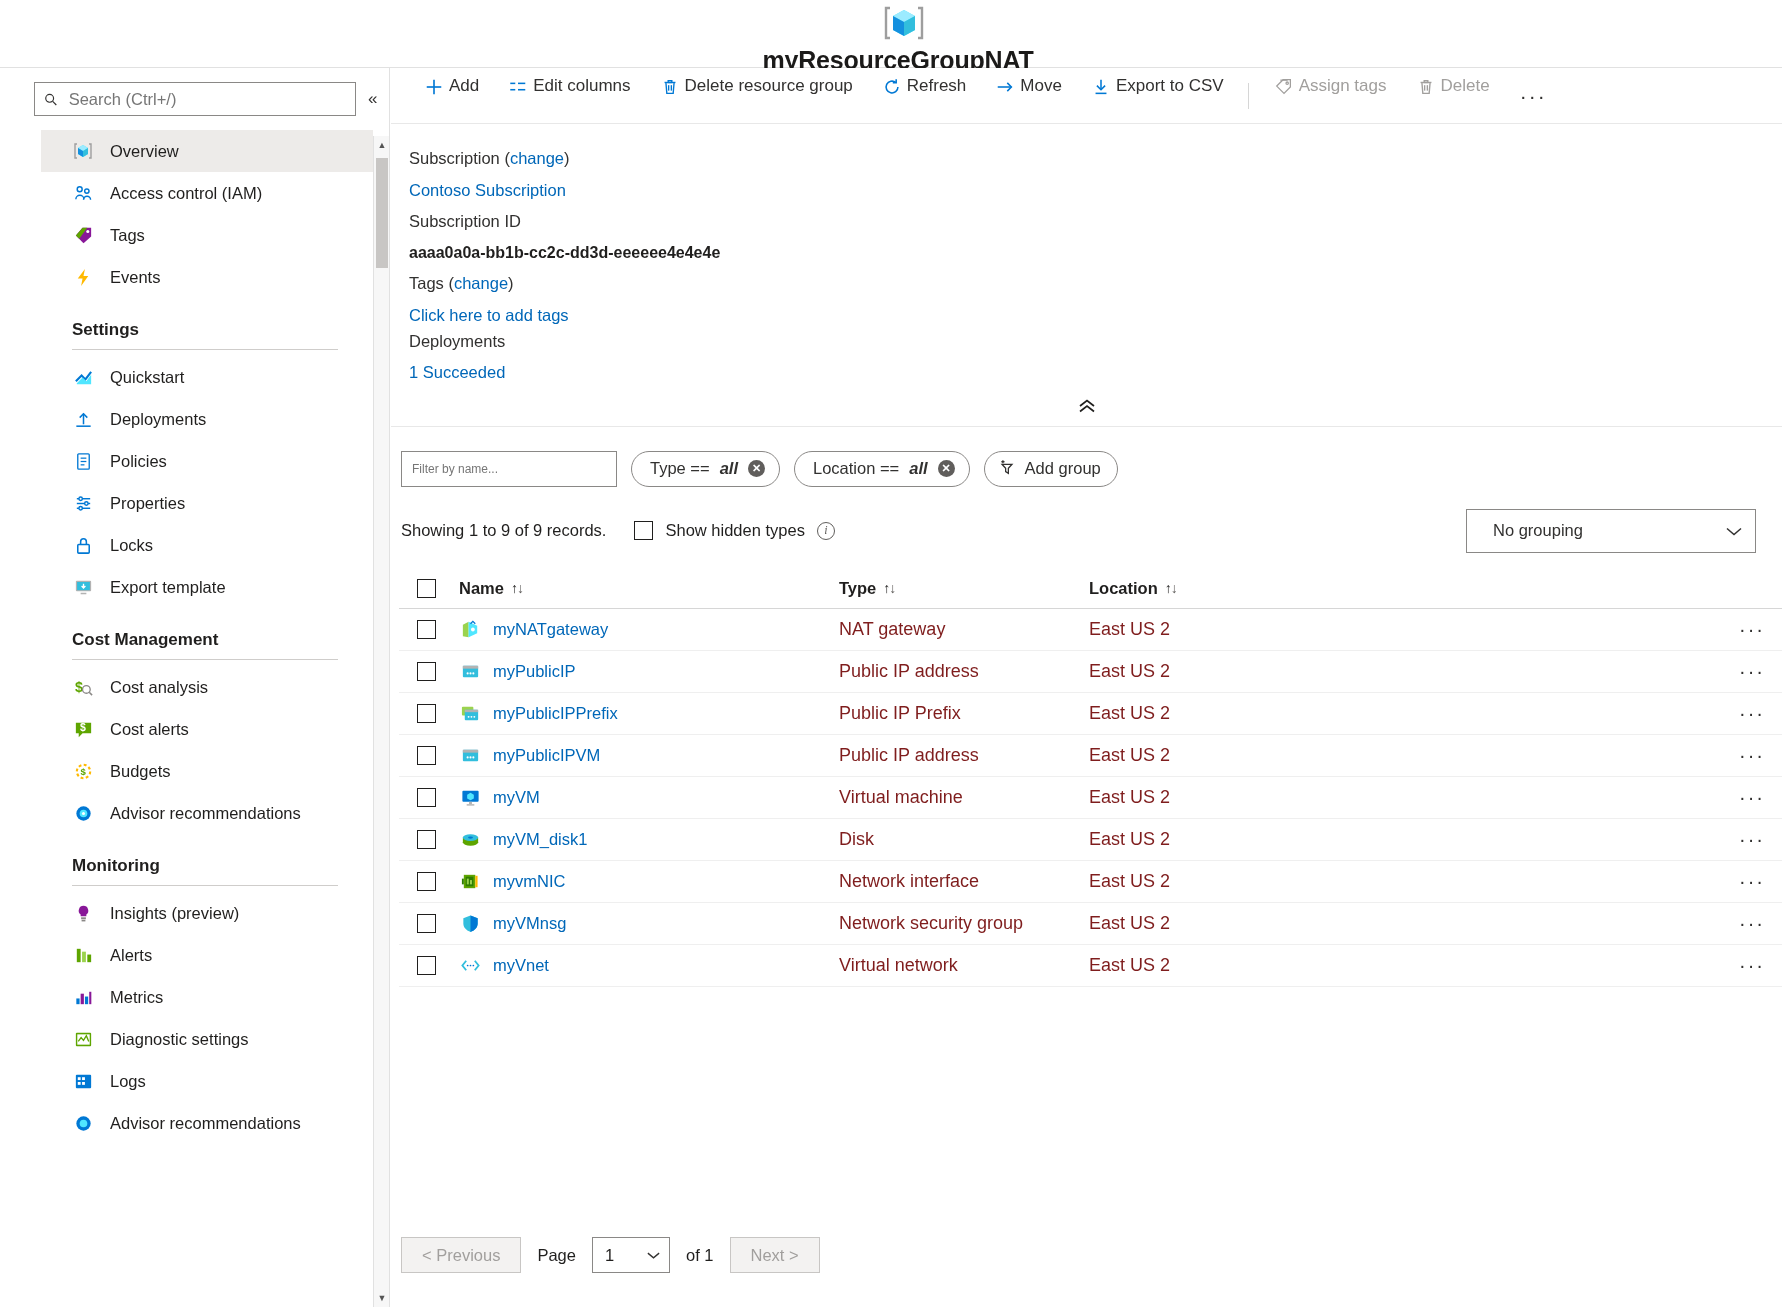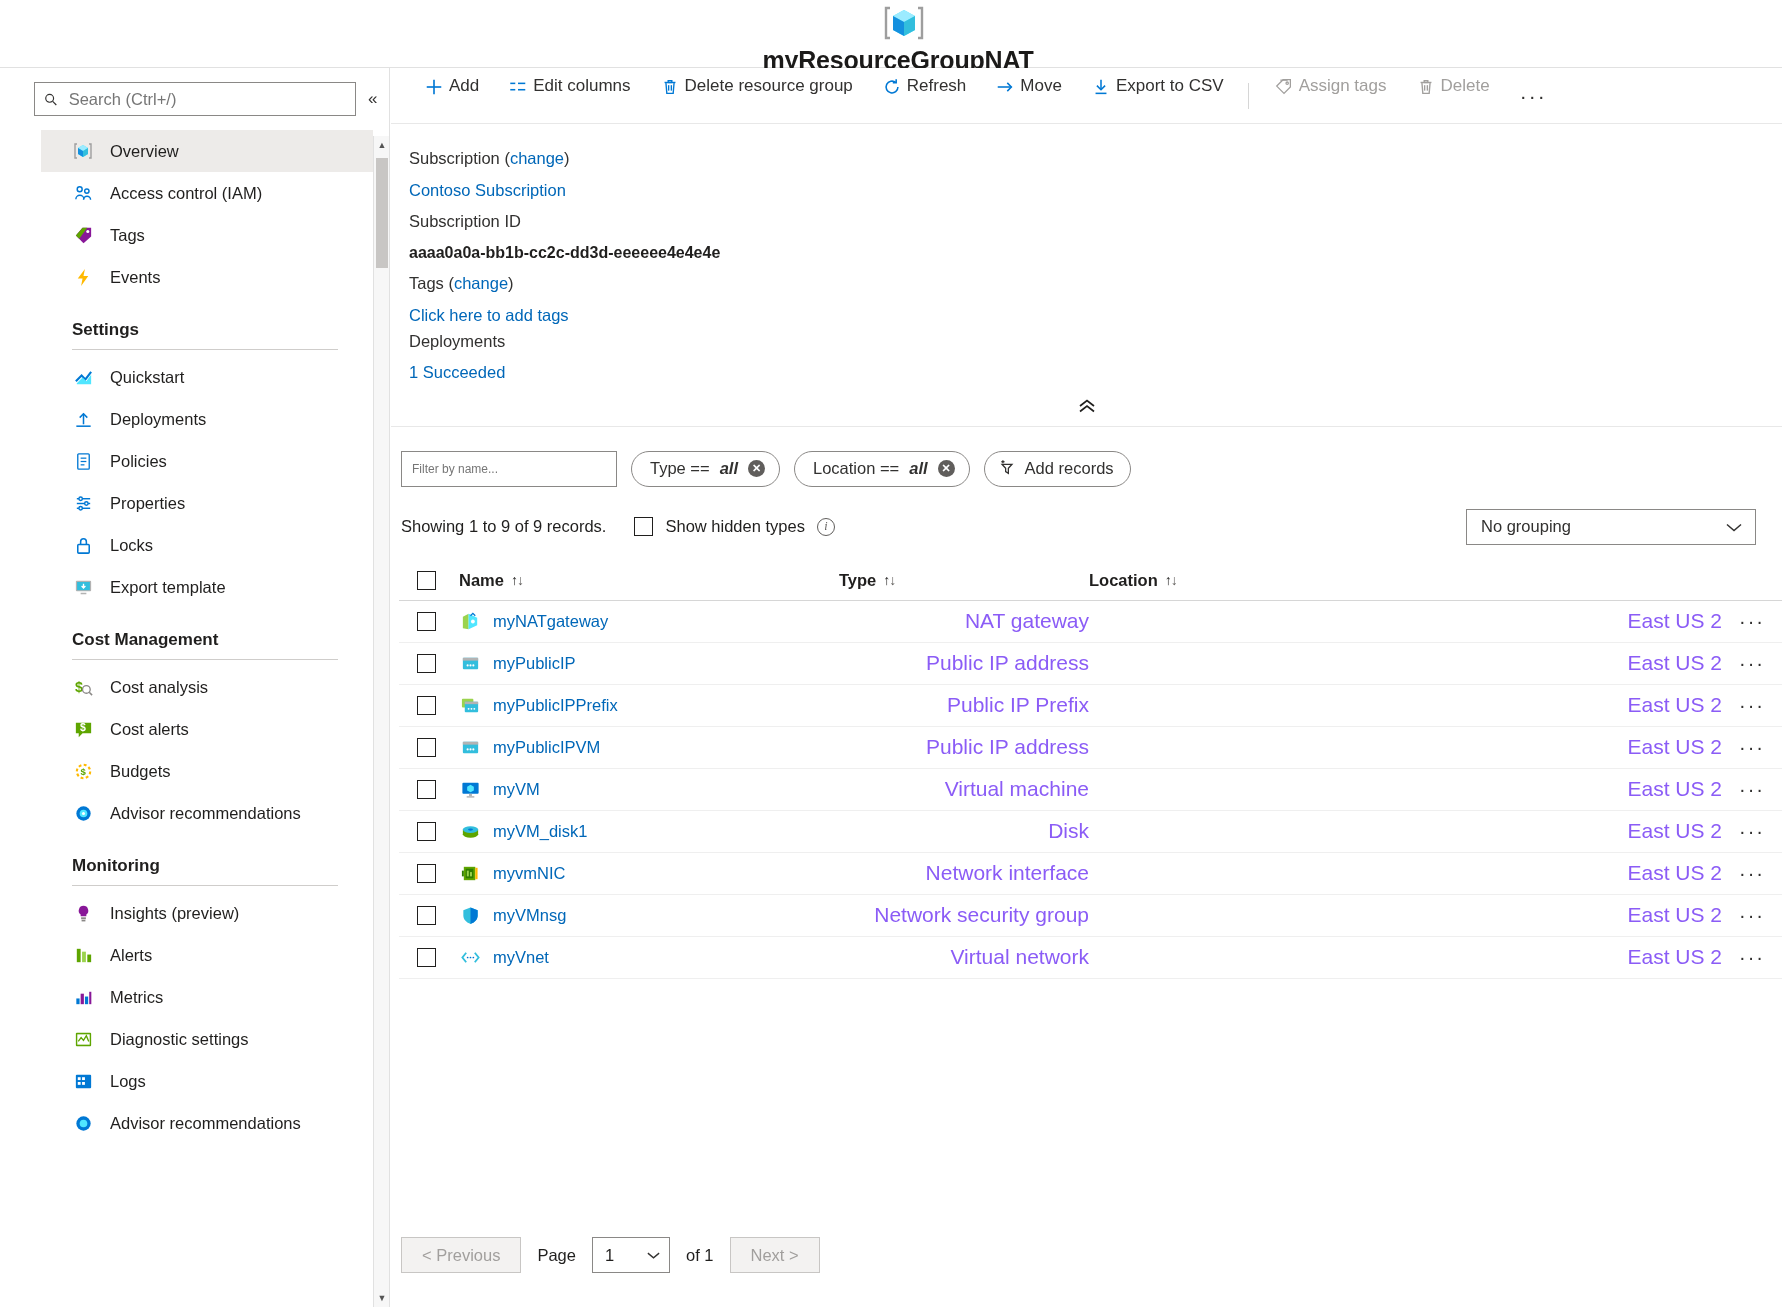--- a/index.html
+++ b/index.html
@@ -115,40 +115,40 @@
   .chk {
     width: 19px; height: 19px; border: 1.6px solid #201f1e; background:#fff; cursor:pointer; flex:0 0 19px;
   }
   .show-hidden { display:flex; align-items:center; gap: 12px; margin-left: 28px; font-size: 16.5px; color:#201f1e; }
   .info-i {
     width: 18px; height: 18px; border-radius:50%; border:1.3px solid #605e5c; color:#605e5c;
     font-size: 12px; display:flex; align-items:center; justify-content:center; font-style: italic;
     font-family: "Liberation Serif", serif; cursor:pointer;
   }
   .grouping {
-    margin-left: auto; margin-right: 26px; width: 290px; height: 36px; border:1px solid #8a8886;
-    display:flex; align-items:center; justify-content:space-between; padding: 0 12px 0 14px;
+    margin-left: auto; margin-right: 26px; width: 290px; height: 44px; border:1px solid #8a8886;
+    display:flex; align-items:center; justify-content:space-between; padding: 0 12px 0 26px;
     font-size: 16.5px; color:#323130; cursor:pointer; background:#fff;
   }
 
   
   .table { margin-top: 16px; }
   .trow { display:flex; align-items:center; height: 42px; border-bottom: 1px solid #efefef; }
   .thead { height: 40px; border-bottom: 1px solid #d6d6d6; }
   .c-chk { width: 42px; padding-left: 18px; flex:0 0 60px; display:flex; align-items:center;}
   .c-name { flex: 0 0 380px; display:flex; align-items:center; gap: 12px; }
   .c-type { flex: 0 0 250px; }
   .c-loc  { flex: 1 1 auto; }
   .c-more { flex: 0 0 60px; text-align:center; color:#323130; font-size: 20px; letter-spacing: 2px; cursor:pointer; }
   .th { font-size: 16.5px; font-weight: 700; color:#201f1e; display:flex; align-items:center; gap:7px; }
   .sort-ar { font-size: 14px; color:#605e5c; letter-spacing:-1px; }
   .sort-ar .up { color:#201f1e; }
   .res-icon { width: 22px; height: 22px; flex:0 0 22px; display:flex; align-items:center; justify-content:center;}
   .res-name { font-size: 16.5px; color:#0067b8; cursor:pointer; }
-  .cell { font-size: 21px; color:#8b5cf6;text-align:right; }
+  .cell { font-size: 18px; color:#7f1d1d; }
 
   
   .pager { margin-top:auto; display:flex; align-items:center; gap: 16px; padding: 0 0 34px 2px; }
   .pg-btn {
     height: 36px; padding: 0 20px; border:1px solid #c8c6c4; background:#f3f2f1; color:#a19f9d;
     font-size: 16.5px; display:flex; align-items:center; cursor:default;
   }
   .pg-label { font-size: 16.5px; color:#201f1e; }
   .pg-select {
     height: 36px; width: 78px; border:1px solid #8a8886; background:#fff; display:flex;
@@ -584,21 +584,21 @@
           <span class="pill-x">✕</span>
         </div>
         <div class="pill addfilter">
           <span>
             <svg viewBox="0 0 22 22" width="20" height="20" fill="none" stroke="#323130" stroke-width="1.4">
               <path d="M5.5 8 L16.5 8 L12.5 12.5 L12.5 18 L9.5 16 L9.5 12.5 Z"></path>
               <line x1="6.5" y1="3.5" x2="6.5" y2="7"></line>
                 <line x1="4.7" y1="5.2" x2="8.3" y2="5.2"></line>
             </svg>
           </span>
-          <span>Add records</span>
+          <span>Add group</span>
         </div>
       </div>
 
       <div class="records-row">
         <span class="records-text">Showing 1 to 9 of 9 records.</span>
         <span class="show-hidden">
           <span class="chk"></span>
           <span>Show hidden types</span>
           <span class="info-i">i</span>
         </span>

